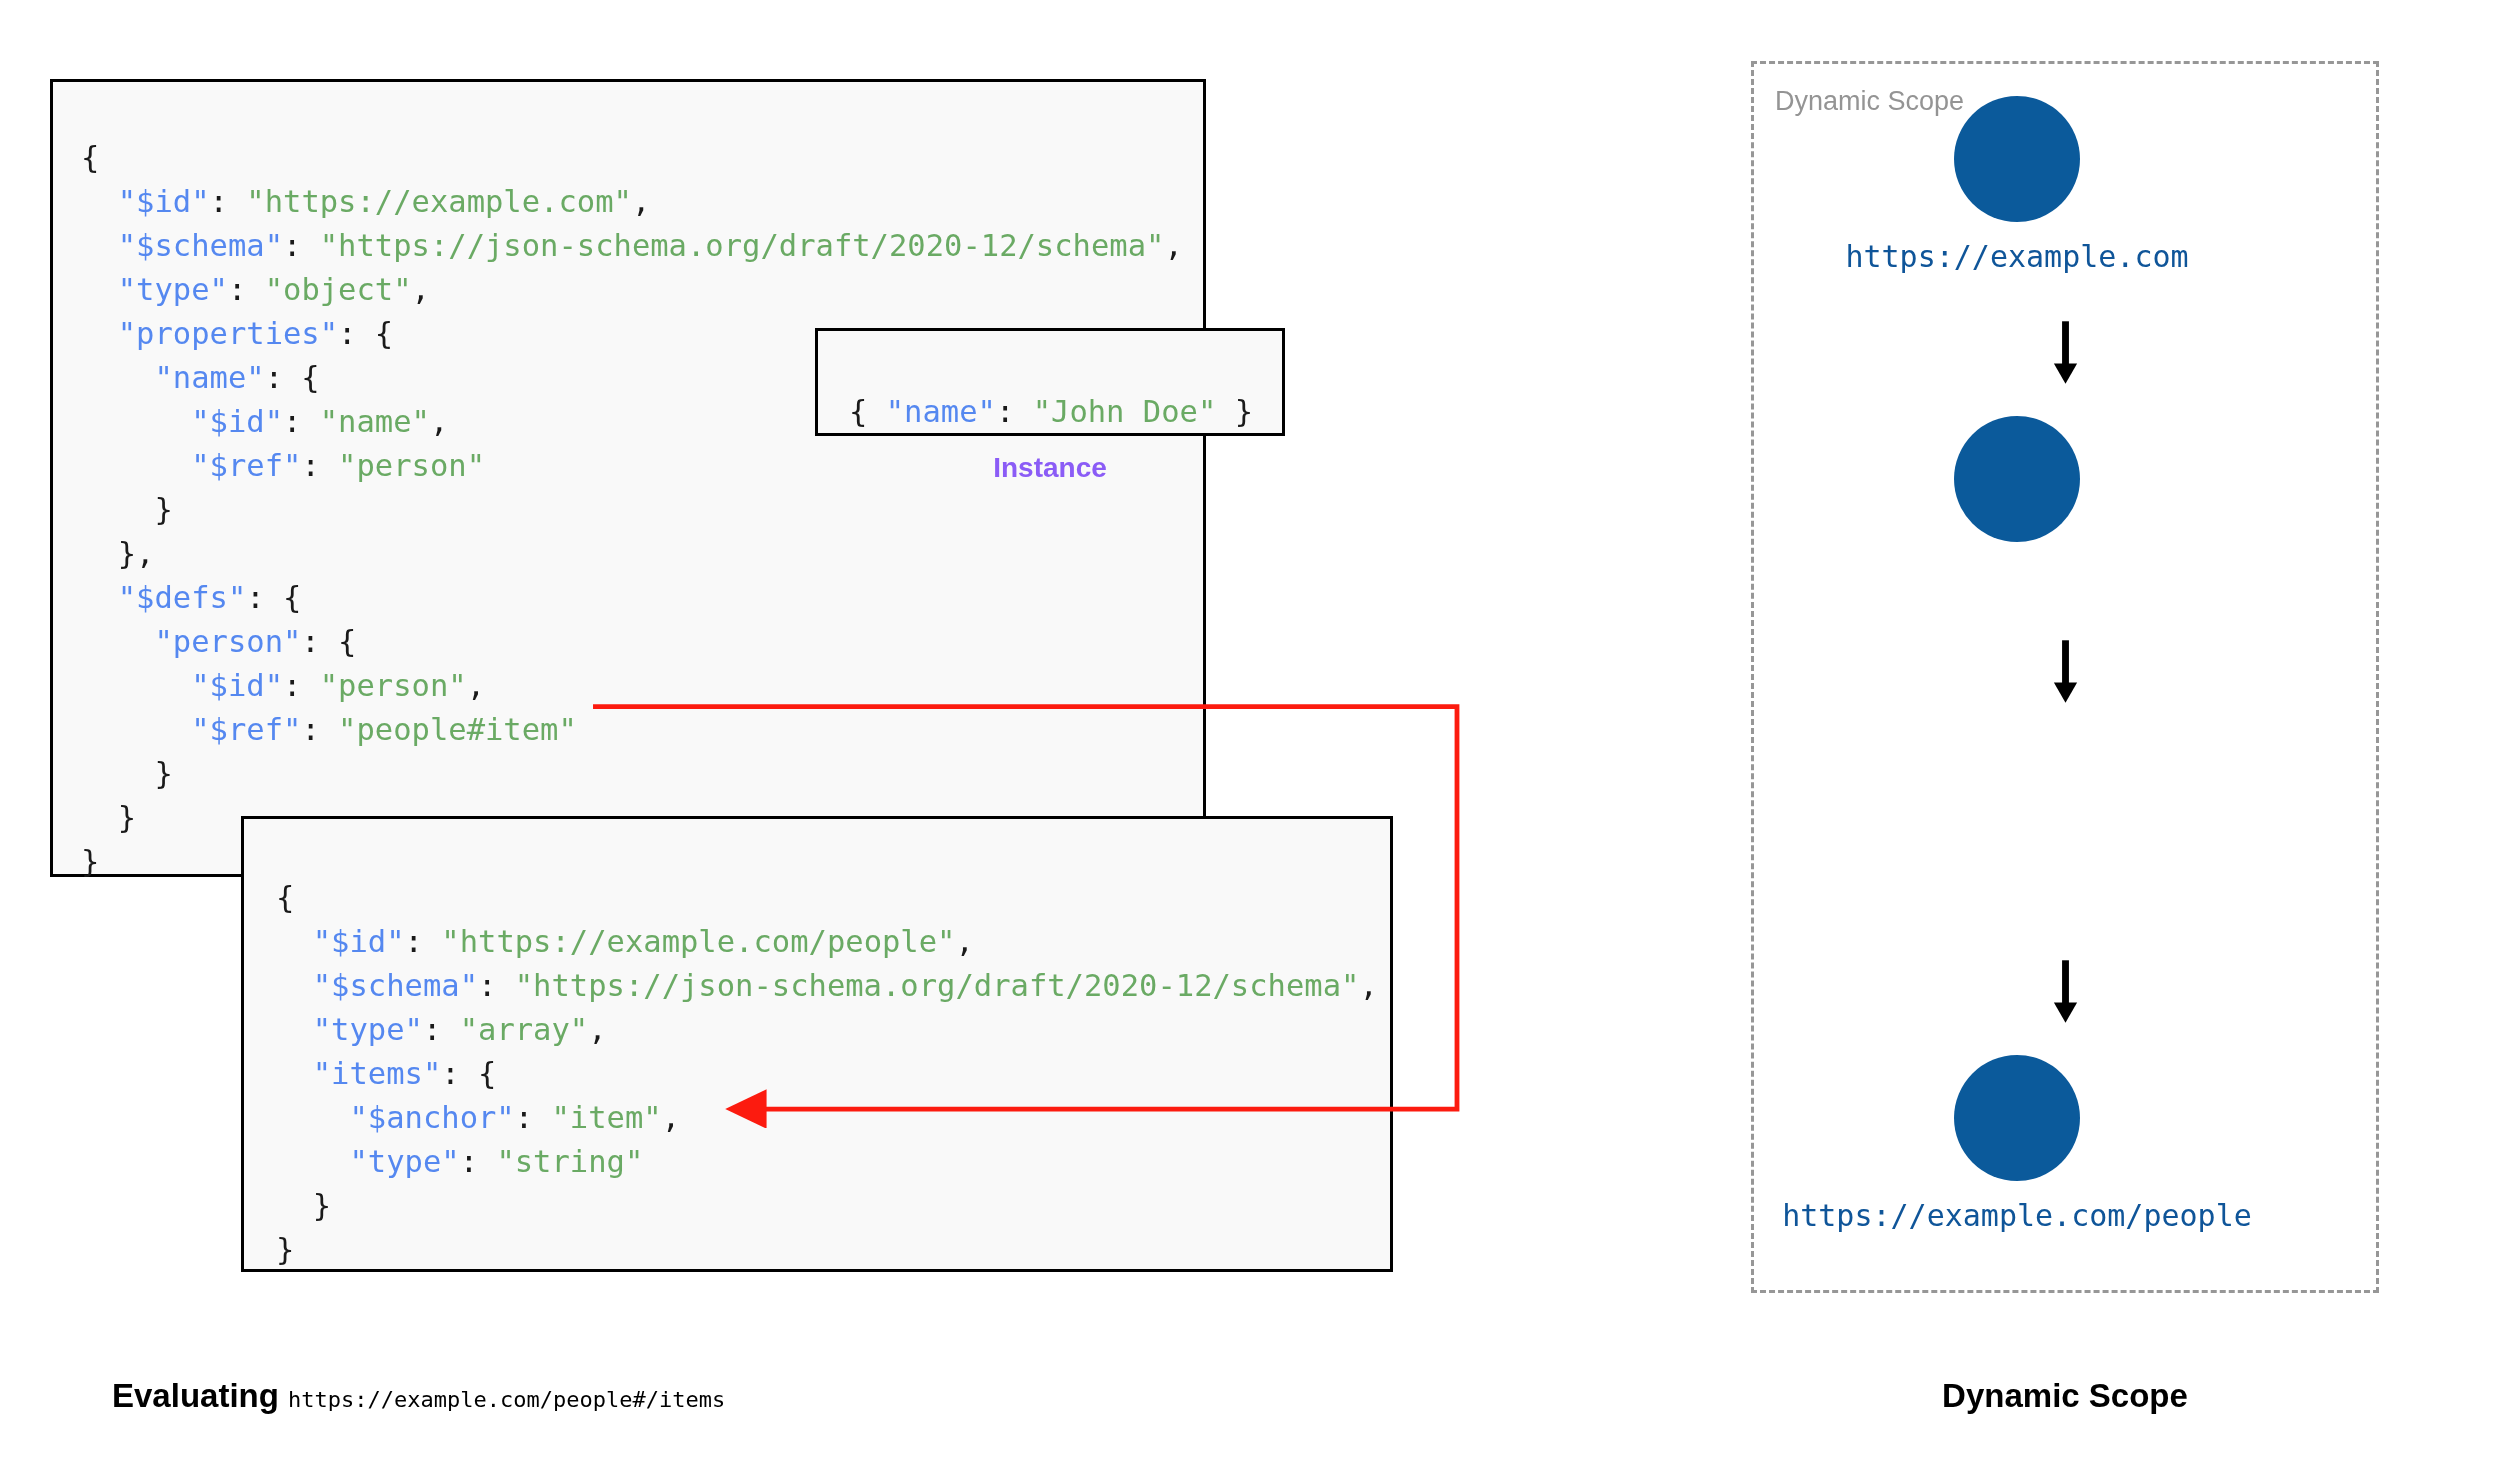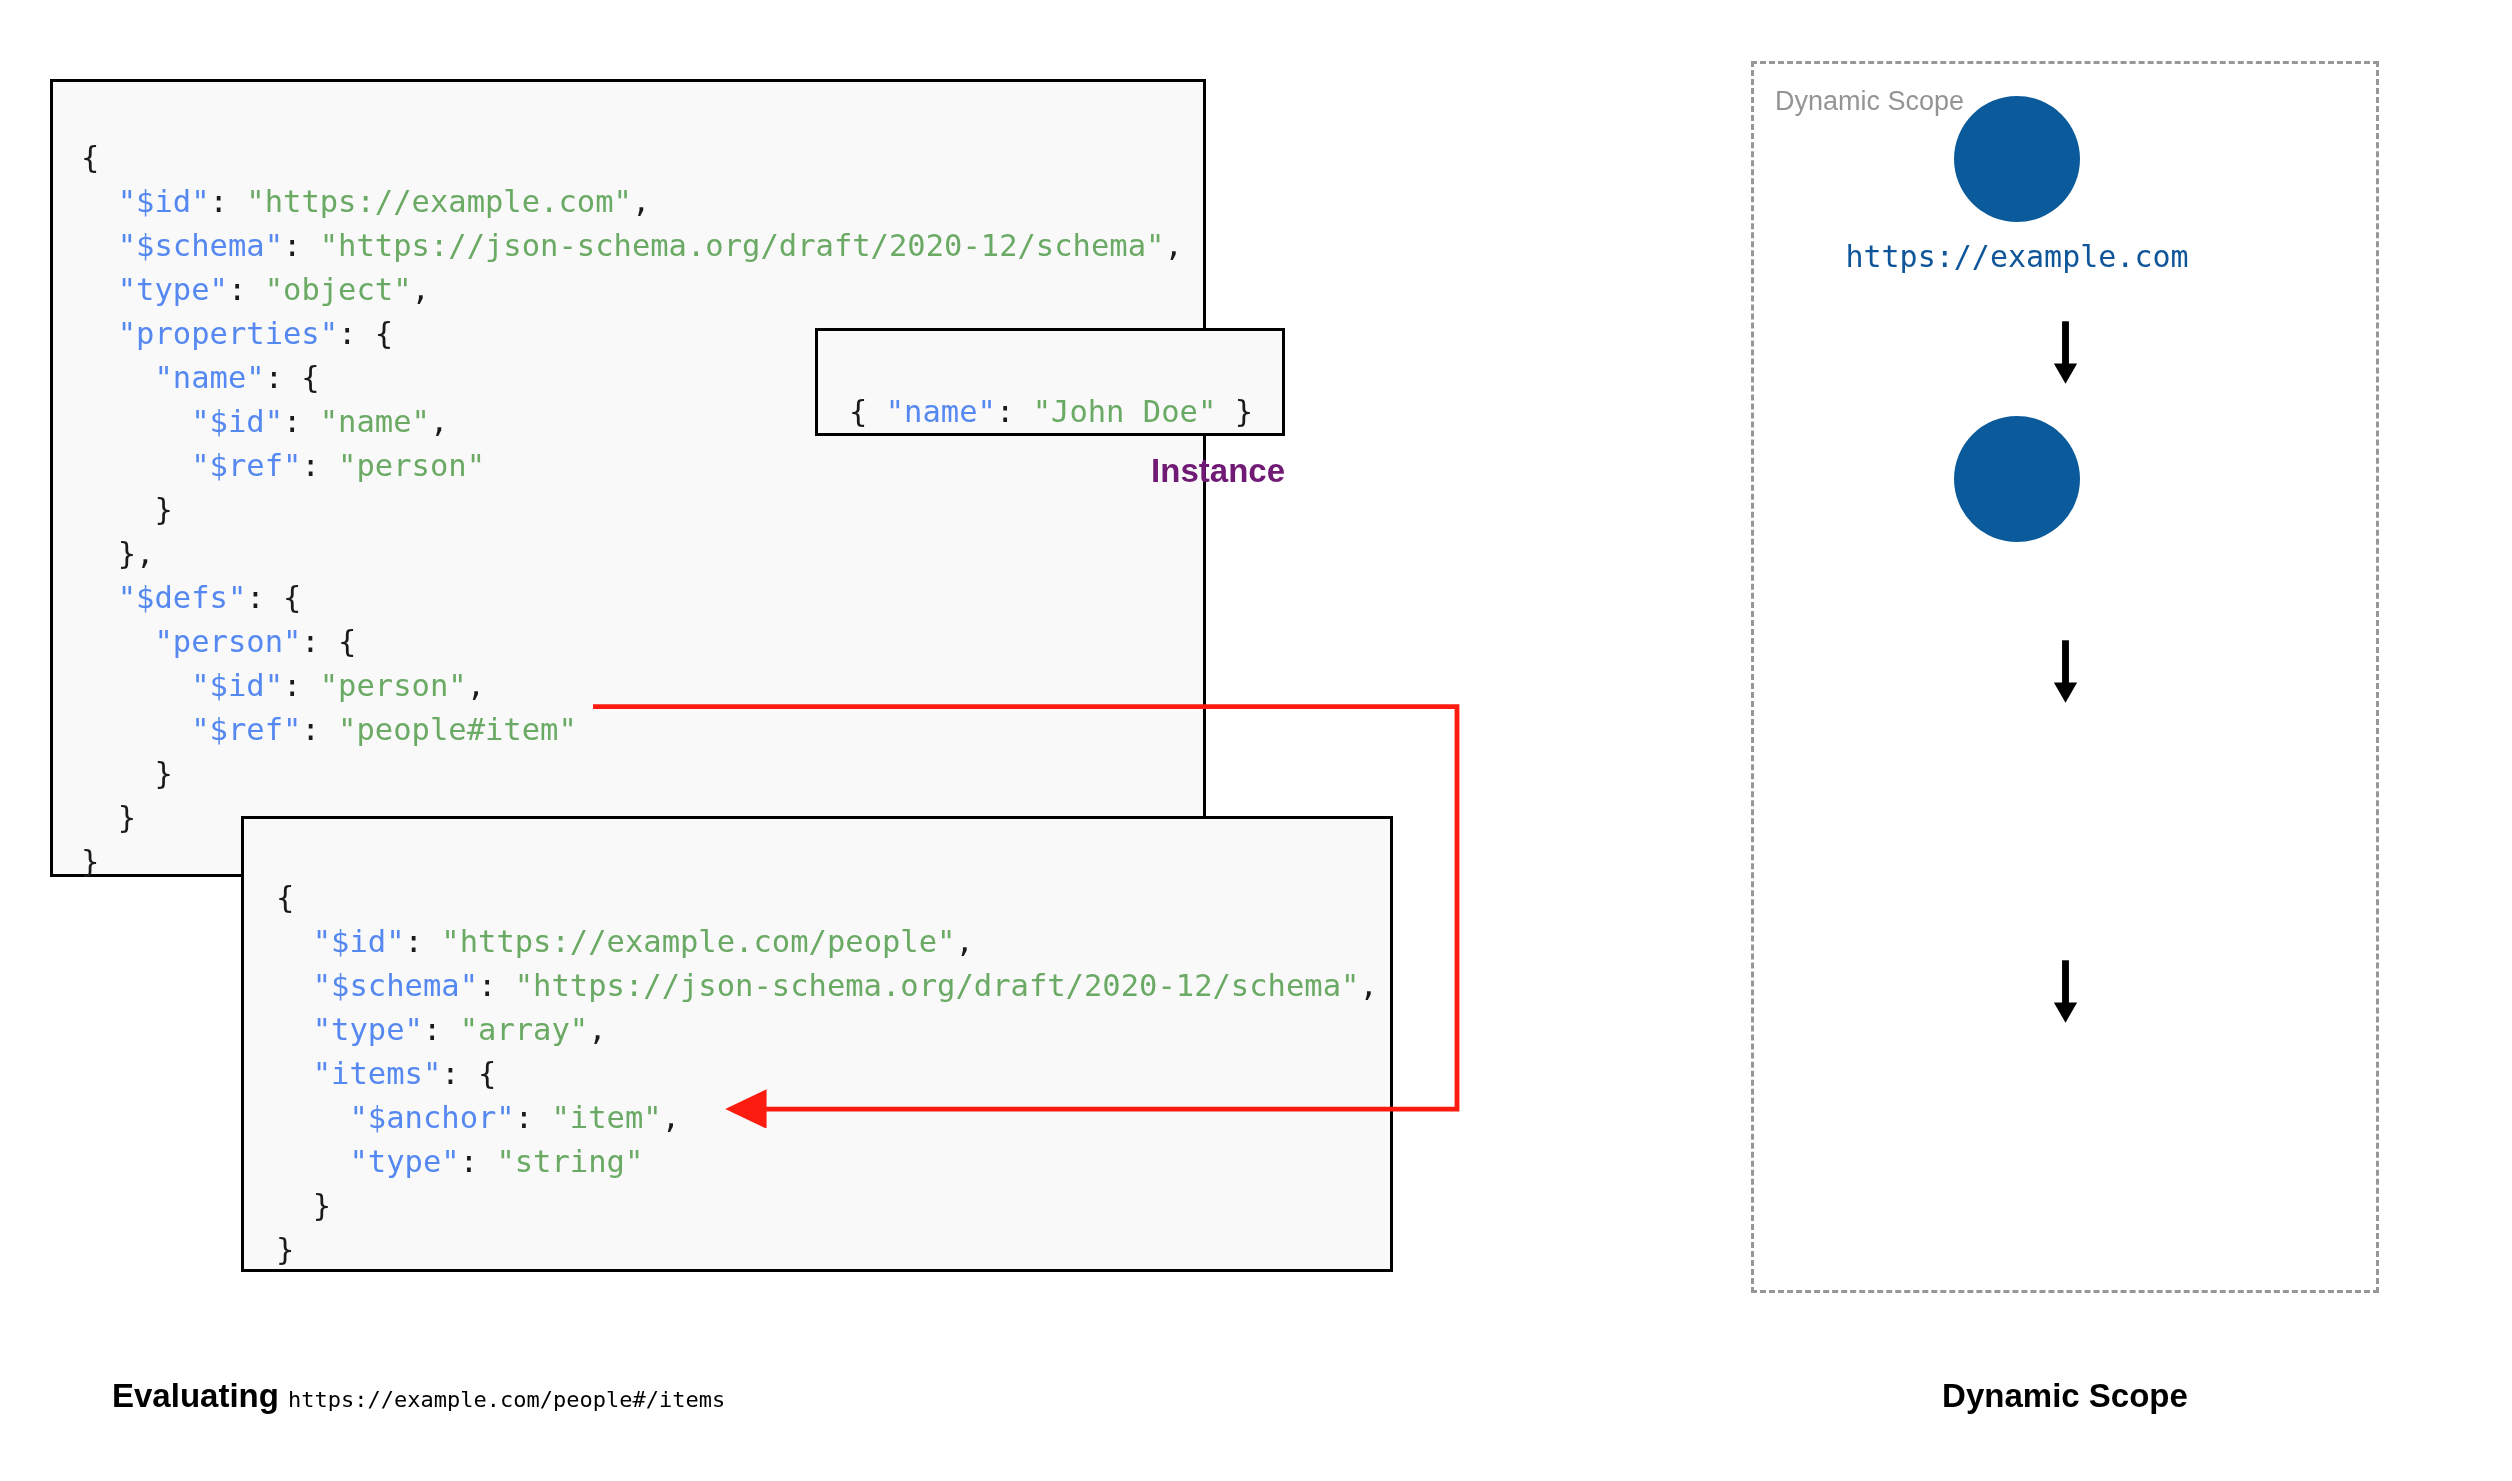--- a/index.html
+++ b/index.html
@@ -55,24 +55,24 @@
   }
 
   .tok-key   { color: #5588f0; }
   .tok-str   { color: #6aaa64; }
   .tok-punc  { color: #1a1a1a; }
 
   
   #instance-label {
     position: absolute;
     left: 815px; top: 452px; width: 470px;
-    text-align: right;
-    font-size: 33px;
+    text-align: center;
+    font-size: 28px;
     font-weight: bold;
-    color: #701a75;
+    color: #8b5cf6;
     z-index: 5;
   }
 
   
   #ref-arrow {
     position: absolute;
     left: 577px; top: 684px;
     width: 919px; height: 444px;
     z-index: 6;
     pointer-events: none;
@@ -225,20 +225,24 @@
     </svg>
   </div>
 
   <div class="scope-arrow" style="top:960px;">
     <svg width="37" height="64" viewBox="0 0 70 120" xmlns="http://www.w3.org/2000/svg">
       <line x1="35" y1="0" x2="35" y2="82" stroke="#000000" stroke-width="13"></line>
       <path d="M13,80 L57,80 L35,118 z" fill="#000000"></path>
     </svg>
   </div>
 
+  <div class="scope-node" style="top:1055px;">
+    <div class="scope-circle"></div>
+    <div class="scope-label">https://example.com/people</div>
+  </div>
 
   <div id="evaluating-caption">
     <span class="bold-part">Evaluating</span><span> </span><span class="mono-part">https://example.com/people#/items</span>
   </div>
   <div id="dynamic-scope-caption">Dynamic Scope</div>
 
 </div>
 
 
 </body></html>

